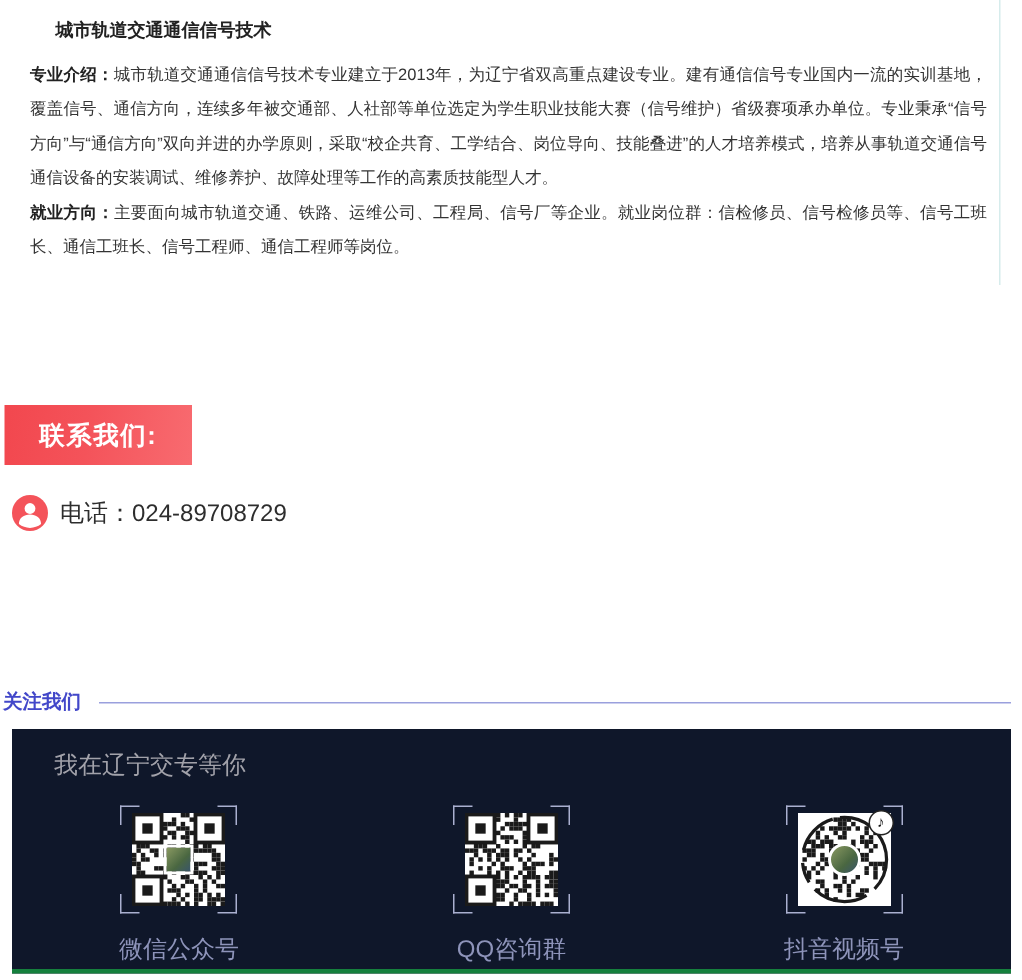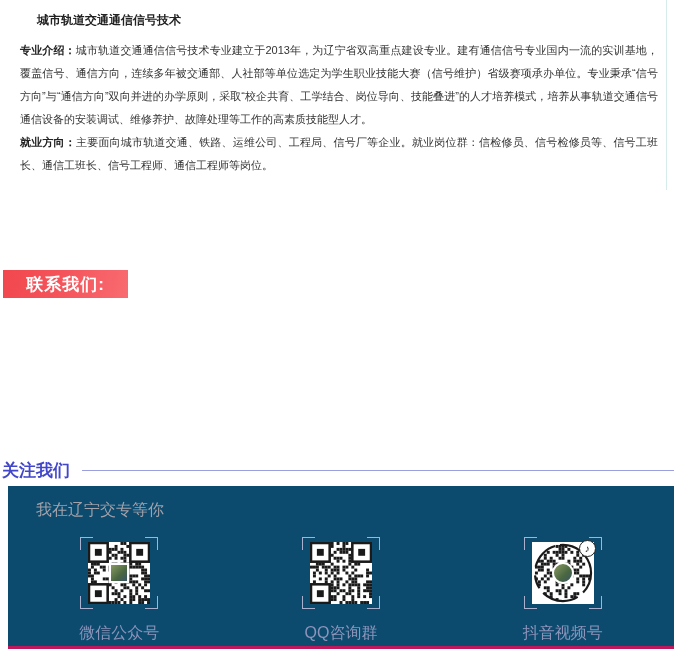--- a/index.html
+++ b/index.html
@@ -8,39 +8,39 @@
     background:#ffffff;
     font-family:"Liberation Sans","DejaVu Sans",sans-serif;
   }
   
   #intro{position:absolute;top:10px;left:20px;width:638px;}
   #intro h1{font-size:12px;font-weight:bold;color:#222;margin:0 0 9px 17px;line-height:20px;}
   #intro p{margin:0;font-size:11px;line-height:23px;color:#333;text-align:justify;}
   #intro b{color:#222;}
   
   #contact-banner{
-    position:absolute;left:3px;top:270px;width:125px;height:28px;
+    position:absolute;left:3px;top:270px;width:125px;height:40px;
     background:linear-gradient(100deg,#f2474e 0%,#f4535a 45%,#f86b70 100%);
     color:#fff;font-size:17px;font-weight:bold;letter-spacing:1px;
     display:flex;align-items:center;justify-content:center;
   }
   
   #contact-list{position:absolute;left:8px;top:330px;display:flex;flex-direction:column;gap:18px;}
   .c-row{display:flex;align-items:center;gap:8px;height:24px;}
   .c-icon{width:24px;height:24px;flex:0 0 24px;}
   .c-text{font-size:16px;color:#2d2d2d;}
   .c-url{font-family:"DejaVu Sans Mono","Liberation Mono",monospace;font-size:15px;letter-spacing:1.5px;color:#2d2d2d;}
   
   #follow-header{position:absolute;left:2px;top:459px;width:672px;display:flex;align-items:center;gap:12px;}
-  #follow-header .fh-title{font-size:17px;font-weight:bold;color:#4247c9;white-space:nowrap;}
+  #follow-header .fh-title{font-size:13px;font-weight:bold;color:#4247c9;white-space:nowrap;}
   #follow-header .fh-line{flex:1;height:1px;background:#9aa0dd;}
   
   #panel{
     position:absolute;left:8px;top:486px;width:666px;height:160px;
-    background:#0c4a6e;border-bottom:3px solid #be185d;box-sizing:content-box;
+    background:#0f172a;border-bottom:3px solid #15803d;box-sizing:content-box;
   }
   .slogan{margin:14px 0 0 28px;font-size:16px;color:#a2a2aa;}
   .qr-row{display:flex;justify-content:space-around;margin-top:16px;}
   .qr-col{display:flex;flex-direction:column;align-items:center;}
   .qr-frame{position:relative;width:78px;height:72px;display:flex;align-items:center;justify-content:center;}
   .qr-frame i{position:absolute;width:12px;height:12px;border:0 solid #aab0d0;}
   .qr-frame i.tl{top:0;left:0;border-top-width:1px;border-left-width:1px;}
   .qr-frame i.tr{top:0;right:0;border-top-width:1px;border-right-width:1px;}
   .qr-frame i.bl{bottom:0;left:0;border-bottom-width:1px;border-left-width:1px;}
   .qr-frame i.br{bottom:0;right:0;border-bottom-width:1px;border-right-width:1px;}
@@ -67,20 +67,30 @@
   <p><b>专业介绍：</b><span>城市轨道交通通信信号技术专业建立于2013年，为辽宁省双高重点建设专业。建有通信信号专业国内一流的实训基地，覆盖信号、通信方向，连续多年被交通部、人社部等单位选定为学生职业技能大赛（信号维护）省级赛项承办单位。专业秉承“信号方向”与“通信方向”双向并进的办学原则，采取“校企共育、工学结合、岗位导向、技能叠进”的人才培养模式，培养从事轨道交通信号通信设备的安装调试、维修养护、故障处理等工作的高素质技能型人才。</span></p>
   <p><b>就业方向：</b><span>主要面向城市轨道交通、铁路、运维公司、工程局、信号厂等企业。就业岗位群：信检修员、信号检修员等、信号工班长、通信工班长、信号工程师、通信工程师等岗位。</span></p>
 </div>
 
 <div id="contact-banner">
   <span>联系我们:</span>
 </div>
 
 <div id="contact-list">
 
+  <div class="c-row">
+    <span class="c-icon">
+      <svg width="24" height="24" viewBox="0 0 24 24">
+        <circle cx="12" cy="12" r="12" fill="#f4535a"></circle>
+        <circle cx="12" cy="9" r="3.6" fill="#fff"></circle>
+        <path d="M4.6 19.4 c0-4.1 3.3-6.4 7.4-6.4 s7.4 2.3 7.4 6.4 a12 12 0 0 1 -14.8 0z" fill="#fff"></path>
+      </svg>
+    </span>
+    <span class="c-text"><span>电话：</span><span>024-89708729</span></span>
+  </div>
 
 
 
 </div>
 
 <div id="follow-header">
   <span class="fh-title">关注我们</span>
   <span class="fh-line"></span>
 </div>
 

